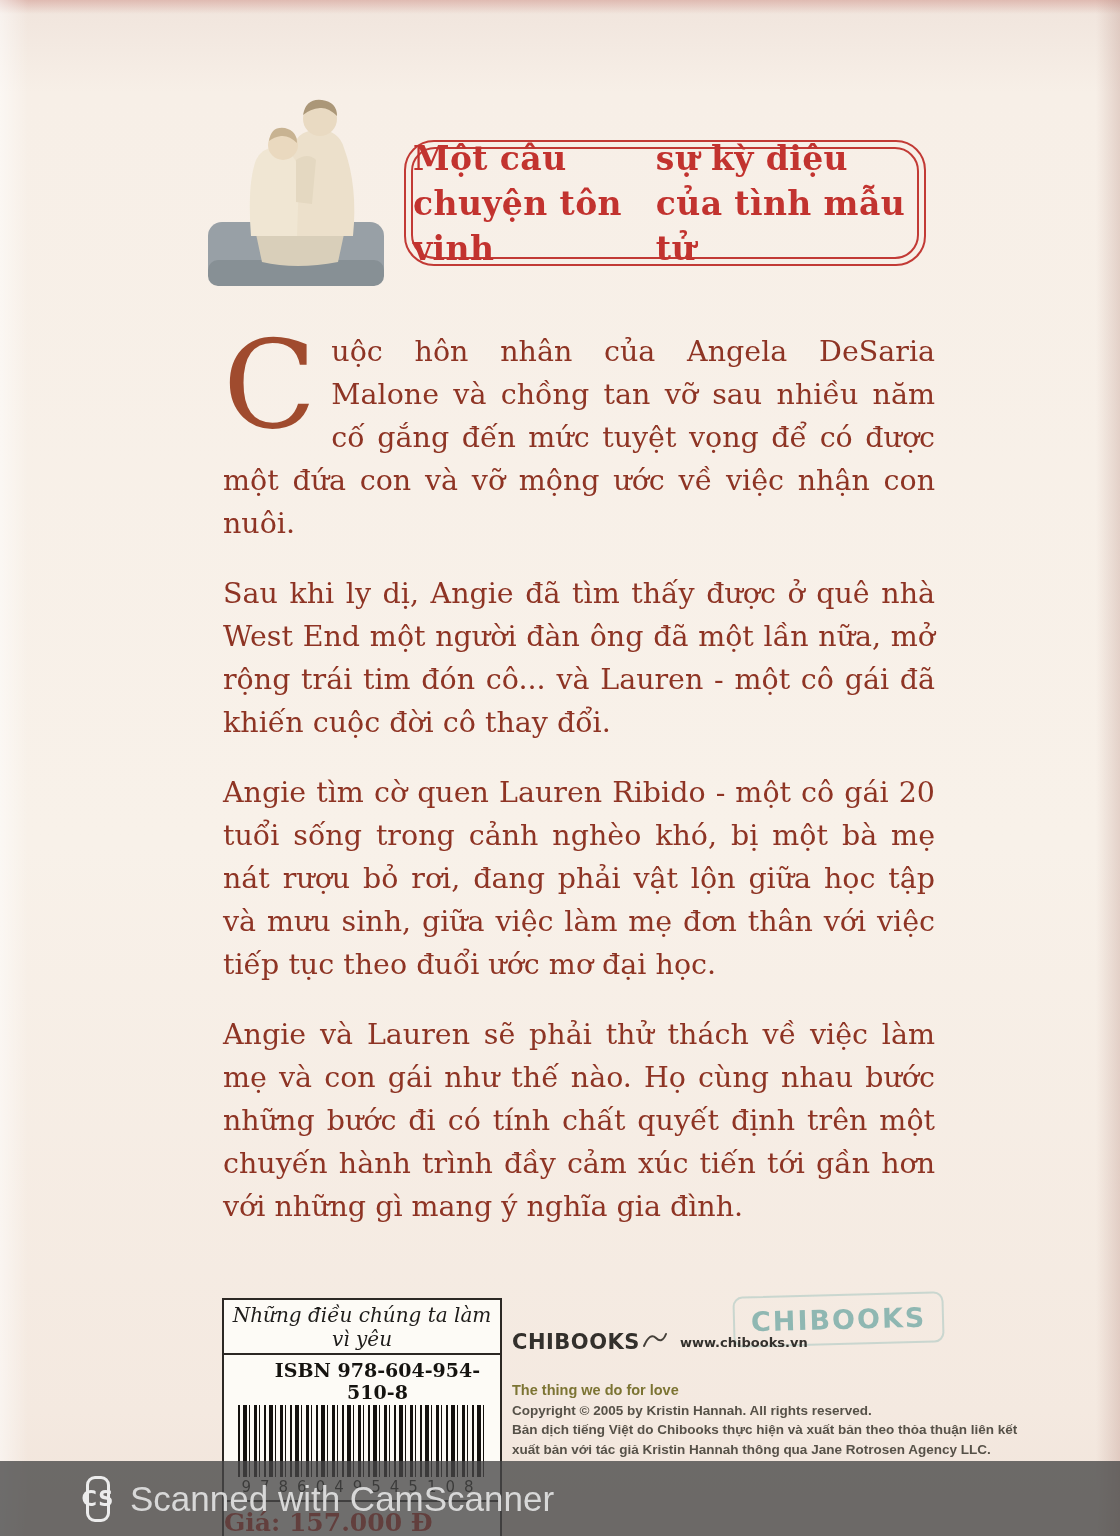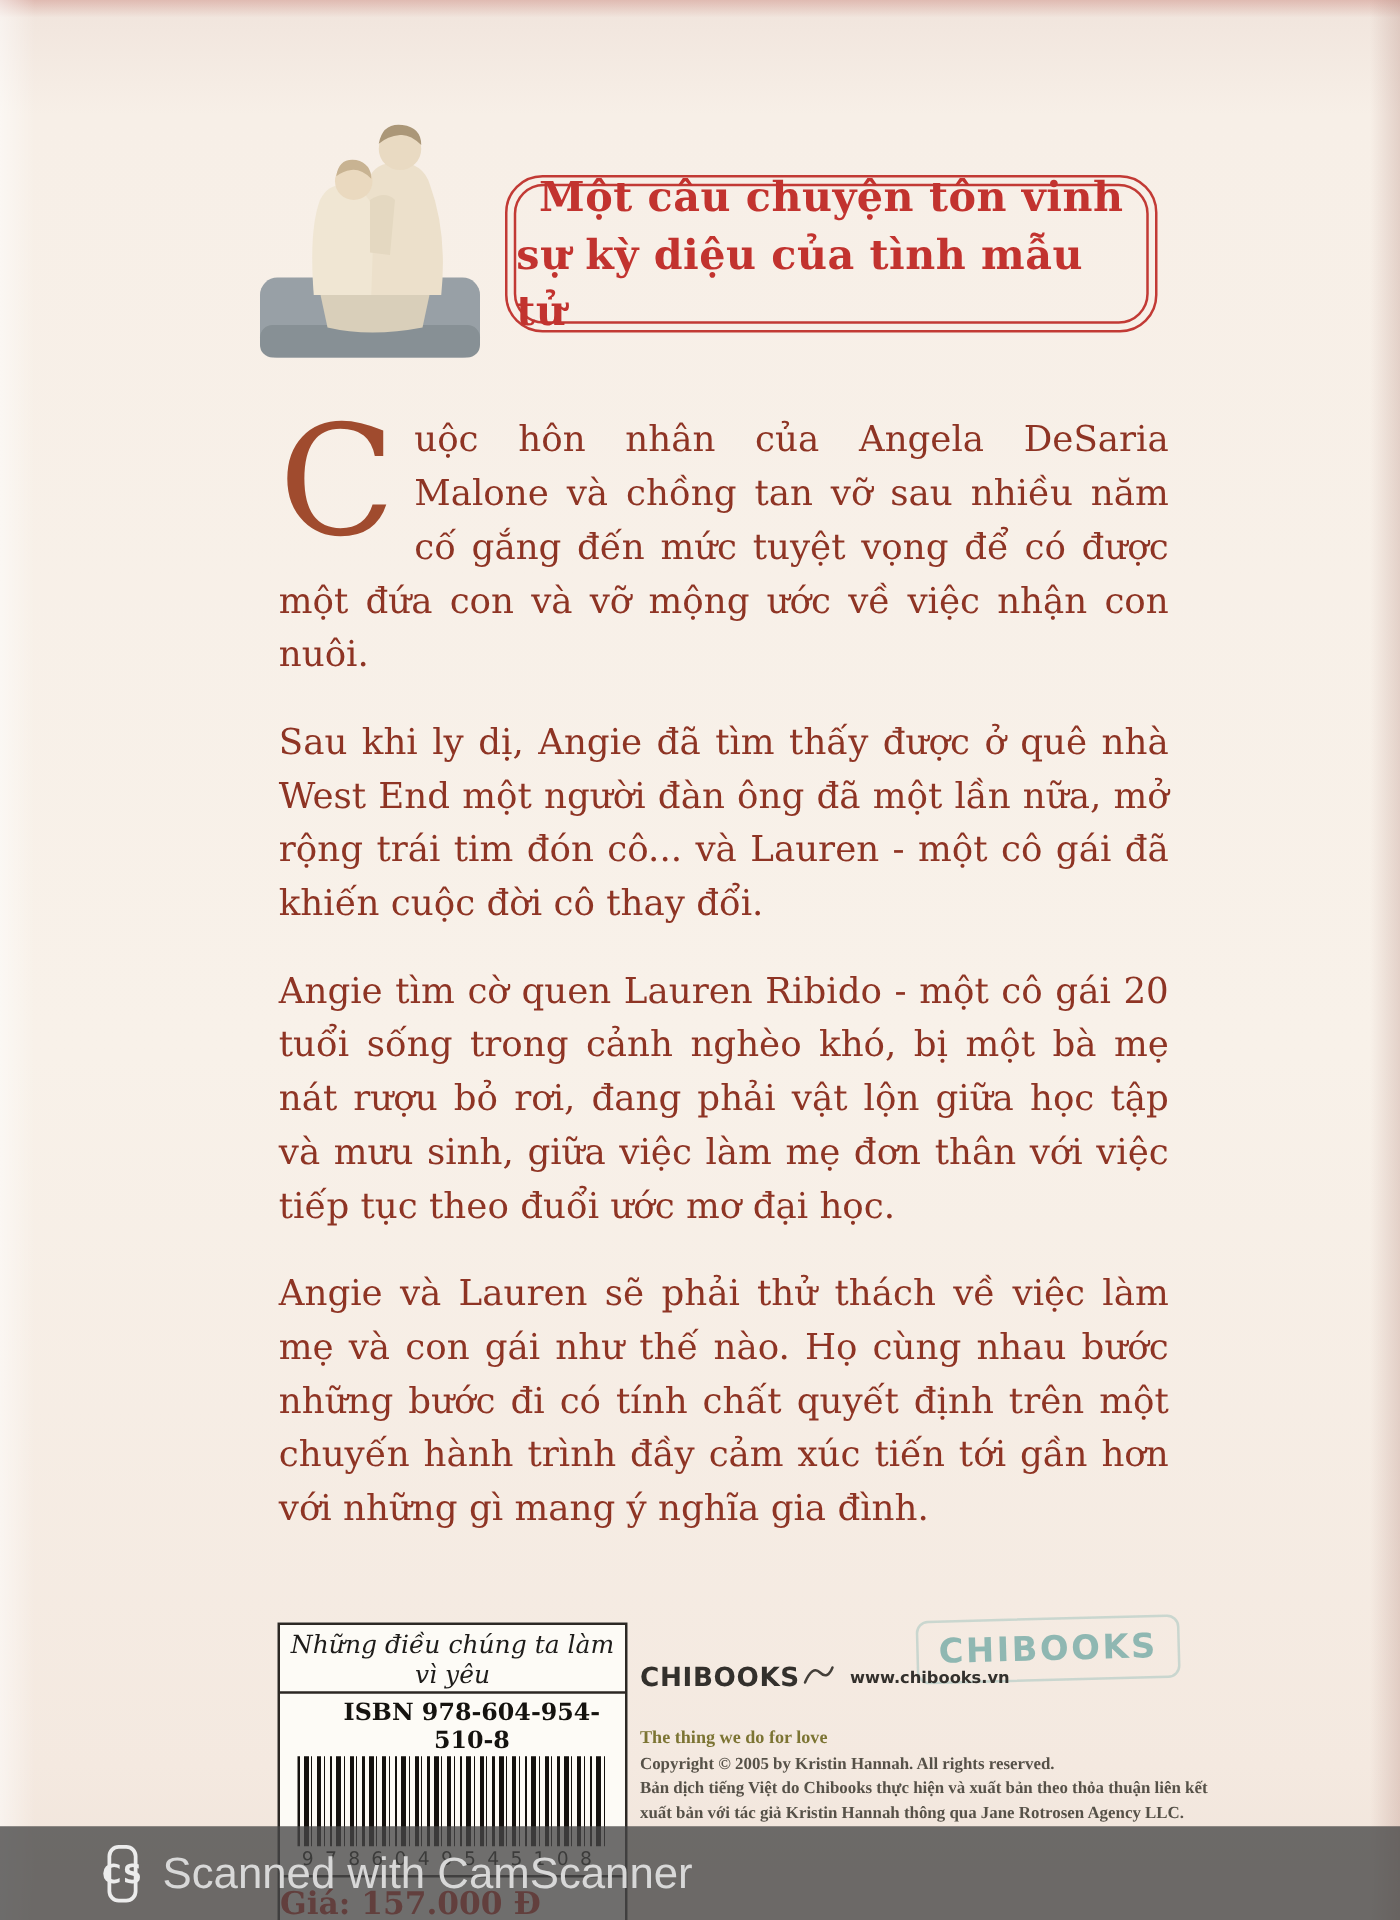--- a/index.html
+++ b/index.html
@@ -17,21 +17,21 @@
     background:linear-gradient(90deg, rgba(255,255,255,0.5), rgba(255,255,255,0)); pointer-events:none; }
 
   .figurine { position:absolute; left:196px; top:64px; z-index:3; }
 
   .banner {
     position:absolute; left:404px; top:140px; width:522px; height:126px;
     border:2px solid #c23a35; border-radius:30px; padding:5px; z-index:2;
   }
   .banner-inner {
     width:100%; height:100%; border:2px solid #c23a35; border-radius:24px;
-    display:flex; flex-direction:column; justify-content:center; align-items:center; gap:1px;
+    display:flex; justify-content:center; align-items:center; gap:1px;
   }
   .banner-line { color:#c2332f; font-size:33px; font-weight:bold; line-height:45px; letter-spacing:0.4px; }
 
   .body-text {
     position:absolute; left:223px; top:330px; width:712px;
     color:#8e3424; font-size:28.5px; line-height:43px; text-align:justify;
   }
   .body-text p { margin-bottom:27px; }
   .dropcap {
     float:left; font-size:122px; line-height:97px; padding:7px 15px 0 0;
@@ -65,21 +65,21 @@
   .website { font-family:"DejaVu Sans", sans-serif; font-weight:bold; font-size:13px; color:#33302c; margin-left:8px; }
 
   .stamp {
     position:absolute; left:733px; top:1294px; padding:8px 16px;
     border:2px solid rgba(137,184,181,0.40); border-radius:10px;
     color:rgba(104,164,160,0.72); font-family:"DejaVu Sans", sans-serif; font-weight:bold;
     font-size:27px; letter-spacing:2px; transform:rotate(-1.5deg); z-index:0;
   }
 
   .copy-block { position:absolute; left:512px; top:1381px; width:580px; z-index:1;
-    font-family:Liberation Serif, serif; font-weight:bold; }
+    font-family:Liberation Sans, sans-serif; font-weight:bold; }
   .copy-line { font-size:13.5px; line-height:19.5px; color:#565148; white-space:nowrap; }
   .copy-line.first { color:#7c7433; font-size:14.5px; }
 
   .watermark-bar {
     position:absolute; left:0; right:0; top:1461px; height:75px;
     background:rgba(70,70,70,0.78); display:flex; align-items:center; gap:20px;
     padding-left:86px; z-index:5;
   }
   .cs-logo {
     width:24px; height:46px; border:3px solid #ececec; border-radius:9px; flex:0 0 auto;

